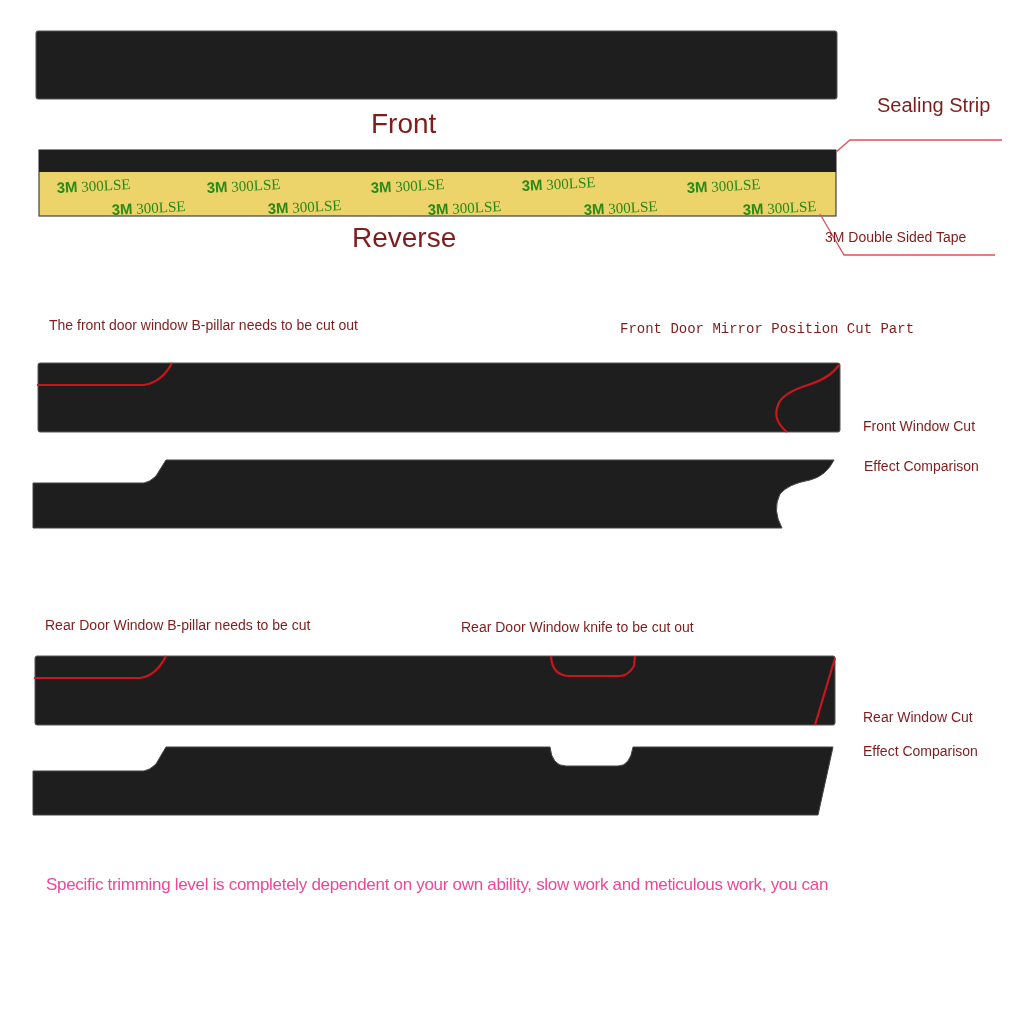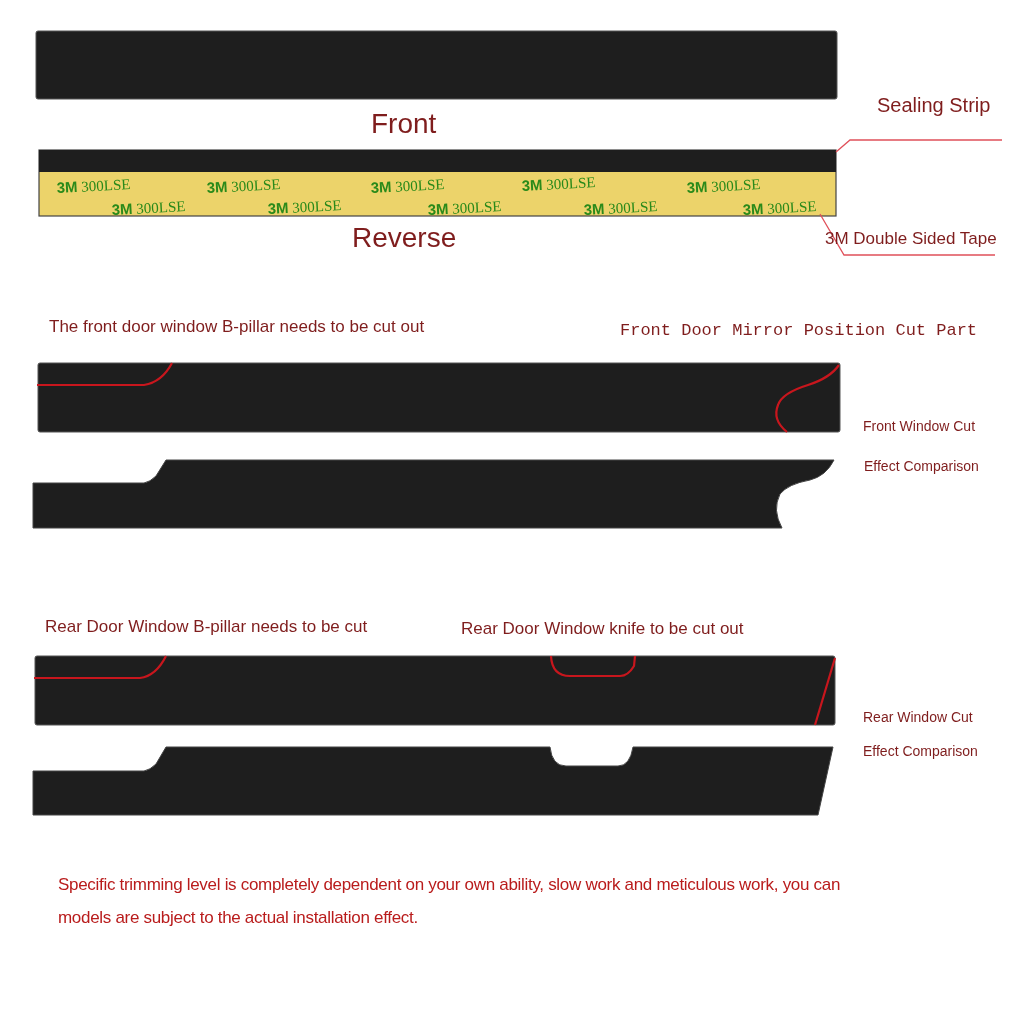--- a/index.html
+++ b/index.html
@@ -1,21 +1,21 @@
 <!DOCTYPE html>
 <html><head>
 <meta charset="utf-8">
 <style>
   html,body{margin:0;padding:0;background:#ffffff;}
   body{width:1024px;height:1024px;position:relative;overflow:hidden;font-family:"Liberation Sans",sans-serif;color:#111;}
   .label{position:absolute;white-space:nowrap;color:#7f1d1d;}
   .big{font-size:28px;}
-  .cap{font-size:17px;}
+  .cap{font-size:14px;}
   .side{font-size:14px;}
-  .para{position:absolute;left:58px;top:868px;width:960px;font-size:17px;line-height:33px;color:#b91c1c;font-family:"Liberation Sans",sans-serif;letter-spacing:-0.3px;}
+  .para{position:absolute;left:46px;top:868px;width:960px;font-size:17px;line-height:33px;color:#ec4899;font-family:"Liberation Sans",sans-serif;letter-spacing:-0.3px;}
   .para div{white-space:nowrap;}
   svg{position:absolute;left:0;top:0;}
 </style>
 </head>
 <body>
 
 <svg width="1024" height="1024" viewBox="0 0 1024 1024">
 
   <rect x="36" y="31" width="801" height="68" rx="2" fill="#1e1e1e" stroke="#555" stroke-width="1"></rect>
 
@@ -63,14 +63,13 @@
 <div class="label side" style="left:863px;top:418px;">Front Window Cut</div>
 <div class="label side" style="left:864px;top:458px;">Effect Comparison</div>
 
 <div class="label cap" style="left:45px;top:617px;">Rear Door Window B-pillar needs to be cut</div>
 <div class="label cap" style="left:461px;top:619px;">Rear Door Window knife to be cut out</div>
 <div class="label side" style="left:863px;top:709px;">Rear Window Cut</div>
 <div class="label side" style="left:863px;top:743px;">Effect Comparison</div>
 
 <div class="para">
   <div>Specific trimming level is completely dependent on your own ability, slow work and meticulous work, you can</div>
-  <div>models are subject to the actual installation effect.</div>
 </div>
 
 </body></html>

